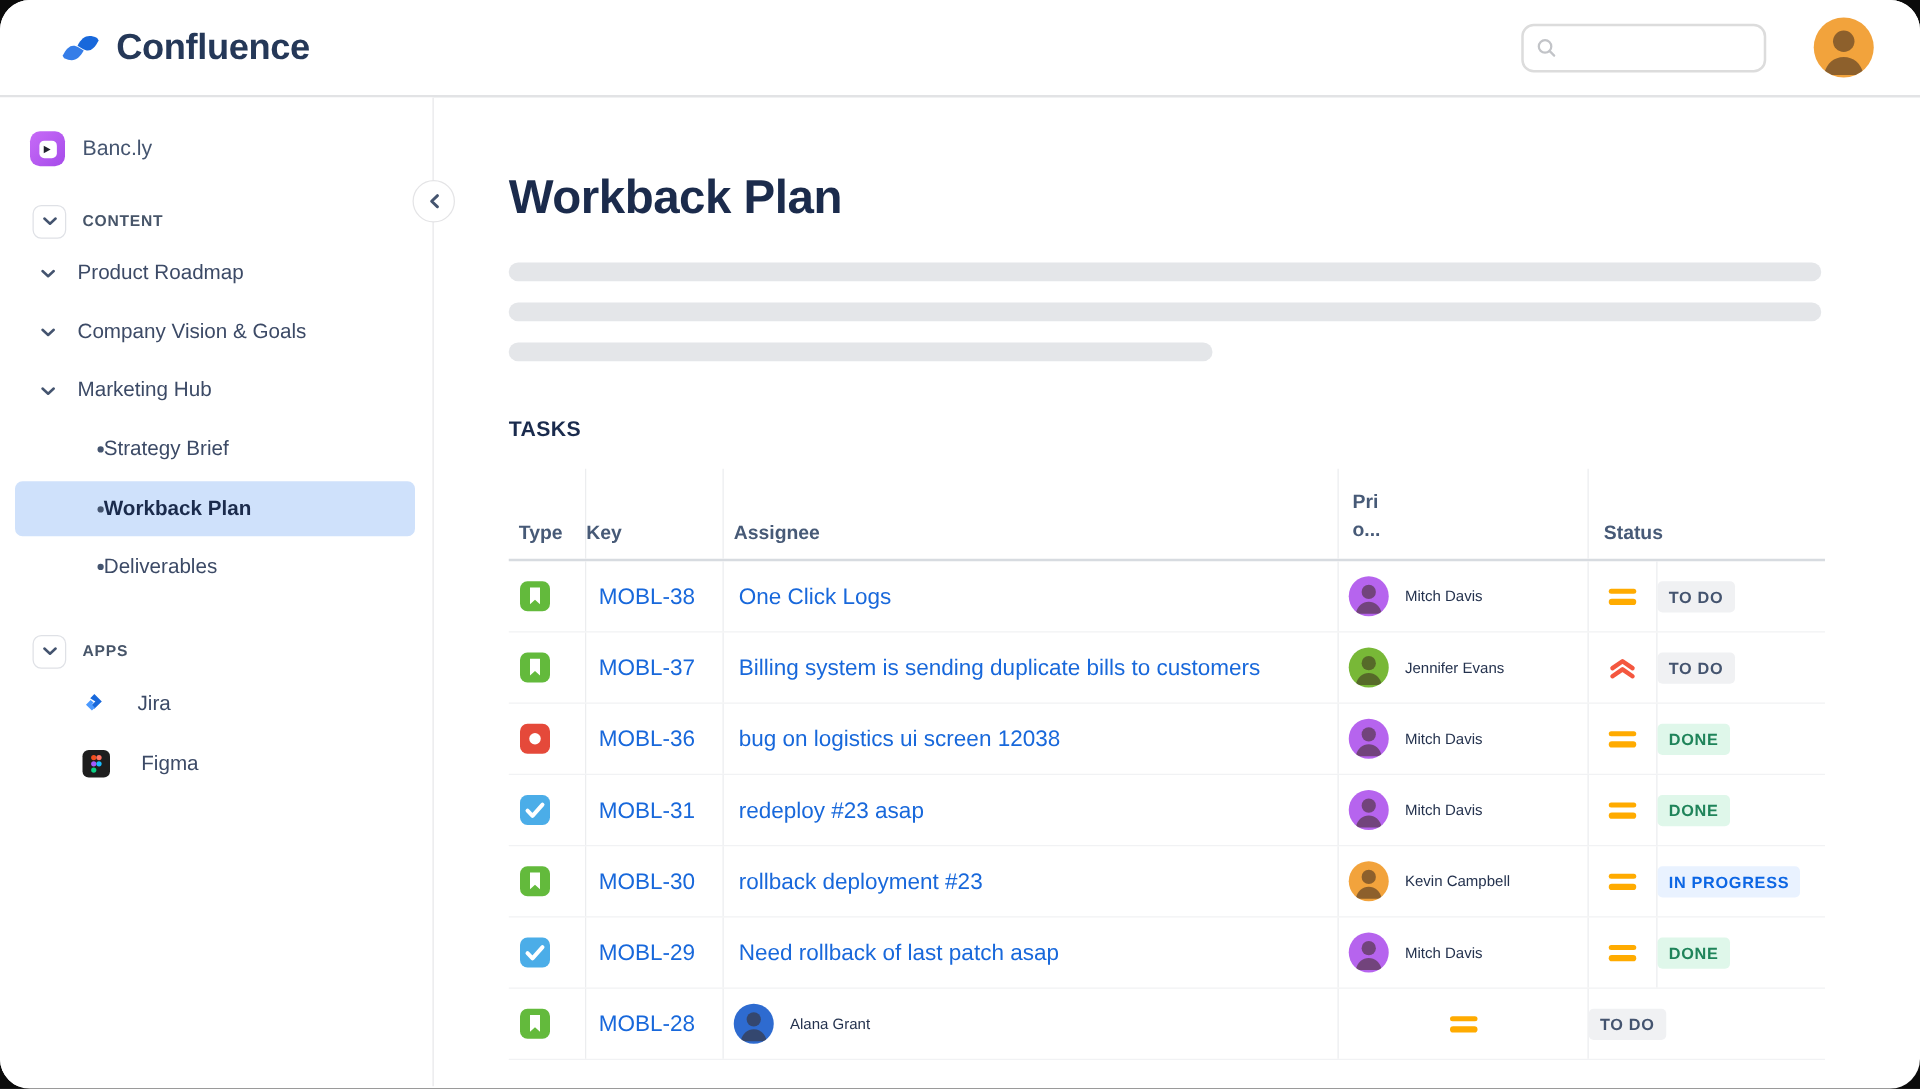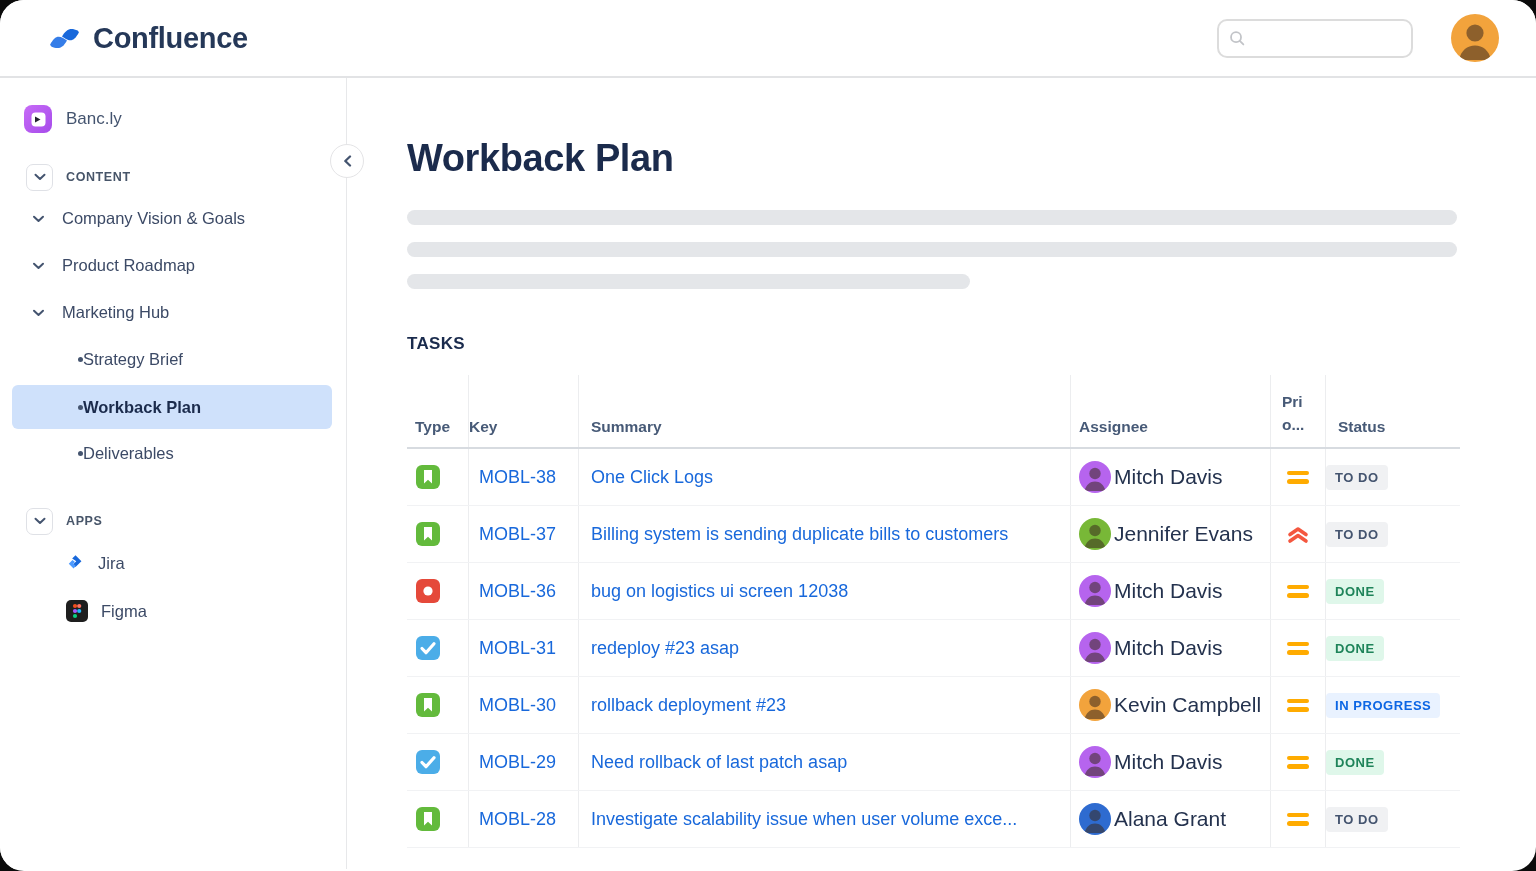--- a/index.html
+++ b/index.html
@@ -74,21 +74,21 @@
 
   .nav-item { height:47px; display:flex; align-items:center; gap:17px; padding-left:32px; font-size:16.5px; color:#3C4A66; cursor:pointer; }
   .sub-item { height:47px; display:flex; align-items:center; padding-left:78px; font-size:16.5px; color:#3C4A66; cursor:pointer; }
   .bullet { width:5px; height:5px; border-radius:50%; background:#44546F; flex:0 0 auto; }
   .sub-item.selected {
     height:44px; margin:2px 14px 1px 12px; padding-left:66px;
     background:#CFE1FB; border-radius:6px;
     font-weight:700; color:#1B2B4C;
   }
   .apps-gap { margin-top:26px; }
-  .app-item { height:48px; display:flex; align-items:center; gap:13px; padding-left:66px; font-size:16.5px; color:#3C4A66; cursor:pointer; }
+  .app-item { height:48px; display:flex; align-items:center; gap:25px; padding-left:66px; font-size:16.5px; color:#3C4A66; cursor:pointer; }
   .figma-bg { width:22px; height:22px; border-radius:5px; background:#1E1E1E; display:flex; align-items:center; justify-content:center; flex:0 0 auto; }
 
   
   .collapse-btn {
     position:absolute; left:330px; top:144px;
     width:34px; height:34px; border-radius:50%;
     background:#fff; border:1.5px solid #E4E4E6;
     display:flex; align-items:center; justify-content:center;
     cursor:pointer; z-index:5;
   }
@@ -118,21 +118,21 @@
   .h-type { padding-left:8px; }
   .h-key { }
   .h-summary { padding-left:12px; }
   .h-assignee { padding-left:8px; }
   .h-priority { padding-left:11px; line-height:1.45; }
   .h-status { padding-left:12px; }
 
   .c-type { padding-left:9px; }
   .c-key { padding-left:10px; font-size:18px; color:#1868DB; cursor:pointer; }
   .c-summary { padding-left:12px; font-size:18px; color:#1868DB; white-space:nowrap; overflow:hidden; cursor:pointer; }
-  .c-assignee { padding-left:8px; gap:3px; font-size:21px; color:#24324E; }
+  .c-assignee { padding-left:8px; gap:13px; font-size:12px; color:#24324E; }
   .c-priority { justify-content:center; }
   .c-status { padding-left:0; }
 
   .type-badge {
     width:24px; height:24px; border-radius:6px;
     display:flex; align-items:center; justify-content:center;
   }
   .type-badge svg { display:none; }
   .type-badge[data-type="story"] { background:#63BA3C; }
   .type-badge[data-type="story"] .ic-story { display:block; }
@@ -205,27 +205,27 @@
               <path d="M1.5 1.8 L6 6 L10.5 1.8" stroke="#44546F" stroke-width="2" stroke-linecap="round" stroke-linejoin="round"></path>
             </svg>
         </span>
         <span class="section-label">CONTENT</span>
       </div>
 
       <div class="nav-item">
         <svg width="13" height="8" viewBox="0 0 12 8" fill="none">
             <path d="M1.5 1.8 L6 6 L10.5 1.8" stroke="#44546F" stroke-width="2" stroke-linecap="round" stroke-linejoin="round"></path>
           </svg>
-        <span>Company Vision &amp; Goals</span>
+        <span>Product Roadmap</span>
       </div>
       <div class="nav-item">
         <svg width="13" height="8" viewBox="0 0 12 8" fill="none">
             <path d="M1.5 1.8 L6 6 L10.5 1.8" stroke="#44546F" stroke-width="2" stroke-linecap="round" stroke-linejoin="round"></path>
           </svg>
-        <span>Product Roadmap</span>
+        <span>Company Vision &amp; Goals</span>
       </div>
       <div class="nav-item">
         <svg width="13" height="8" viewBox="0 0 12 8" fill="none">
             <path d="M1.5 1.8 L6 6 L10.5 1.8" stroke="#44546F" stroke-width="2" stroke-linecap="round" stroke-linejoin="round"></path>
           </svg>
         <span>Marketing Hub</span>
       </div>
 
       <div class="sub-item">
         <span class="bullet"></span>
@@ -277,21 +277,20 @@
       <div class="bar b1"></div>
       <div class="bar b2"></div>
       <div class="bar b3"></div>
 
       <div class="tasks-heading">TASKS</div>
 
       <div class="ttable">
         <div class="thead">
           <div class="cell h-type">Type</div>
           <div class="cell h-key">Key</div>
-          <div class="cell h-summary">Summary</div>
           <div class="cell h-assignee">Assignee</div>
           <div class="cell h-priority">
             <div>
               <div>Pri</div>
               <div>o...</div>
             </div>
           </div>
           <div class="cell h-status">Status</div>
         </div>
 
@@ -490,21 +489,20 @@
         <div class="trow">
           <div class="cell c-type">
             <span class="type-badge" data-type="story">
               <svg class="ic-story" width="24" height="24" viewBox="0 0 24 24">
                   <path d="M8 5h8v13.4l-4-3.7-4 3.7z" fill="#fff"></path>
                 </svg>
 
             </span>
           </div>
           <div class="cell c-key">MOBL-28</div>
-          <div class="cell c-summary">Investigate scalability issue when user volume exce...</div>
           <div class="cell c-assignee">
             <span class="avatar" style="background: rgb(46, 107, 208);">
                 <svg class="avatar-sil" viewBox="0 0 32 32">
                   <circle cx="16" cy="12.5" r="5.7" fill="rgba(58,41,31,0.55)"></circle>
                   <path d="M5.5 30c1.4-6.4 5.6-9.6 10.5-9.6s9.1 3.2 10.5 9.6z" fill="rgba(58,41,31,0.55)"></path>
                 </svg>
               </span>
             <span>Alana Grant</span>
           </div>
           <div class="cell c-priority" data-priority="medium">

